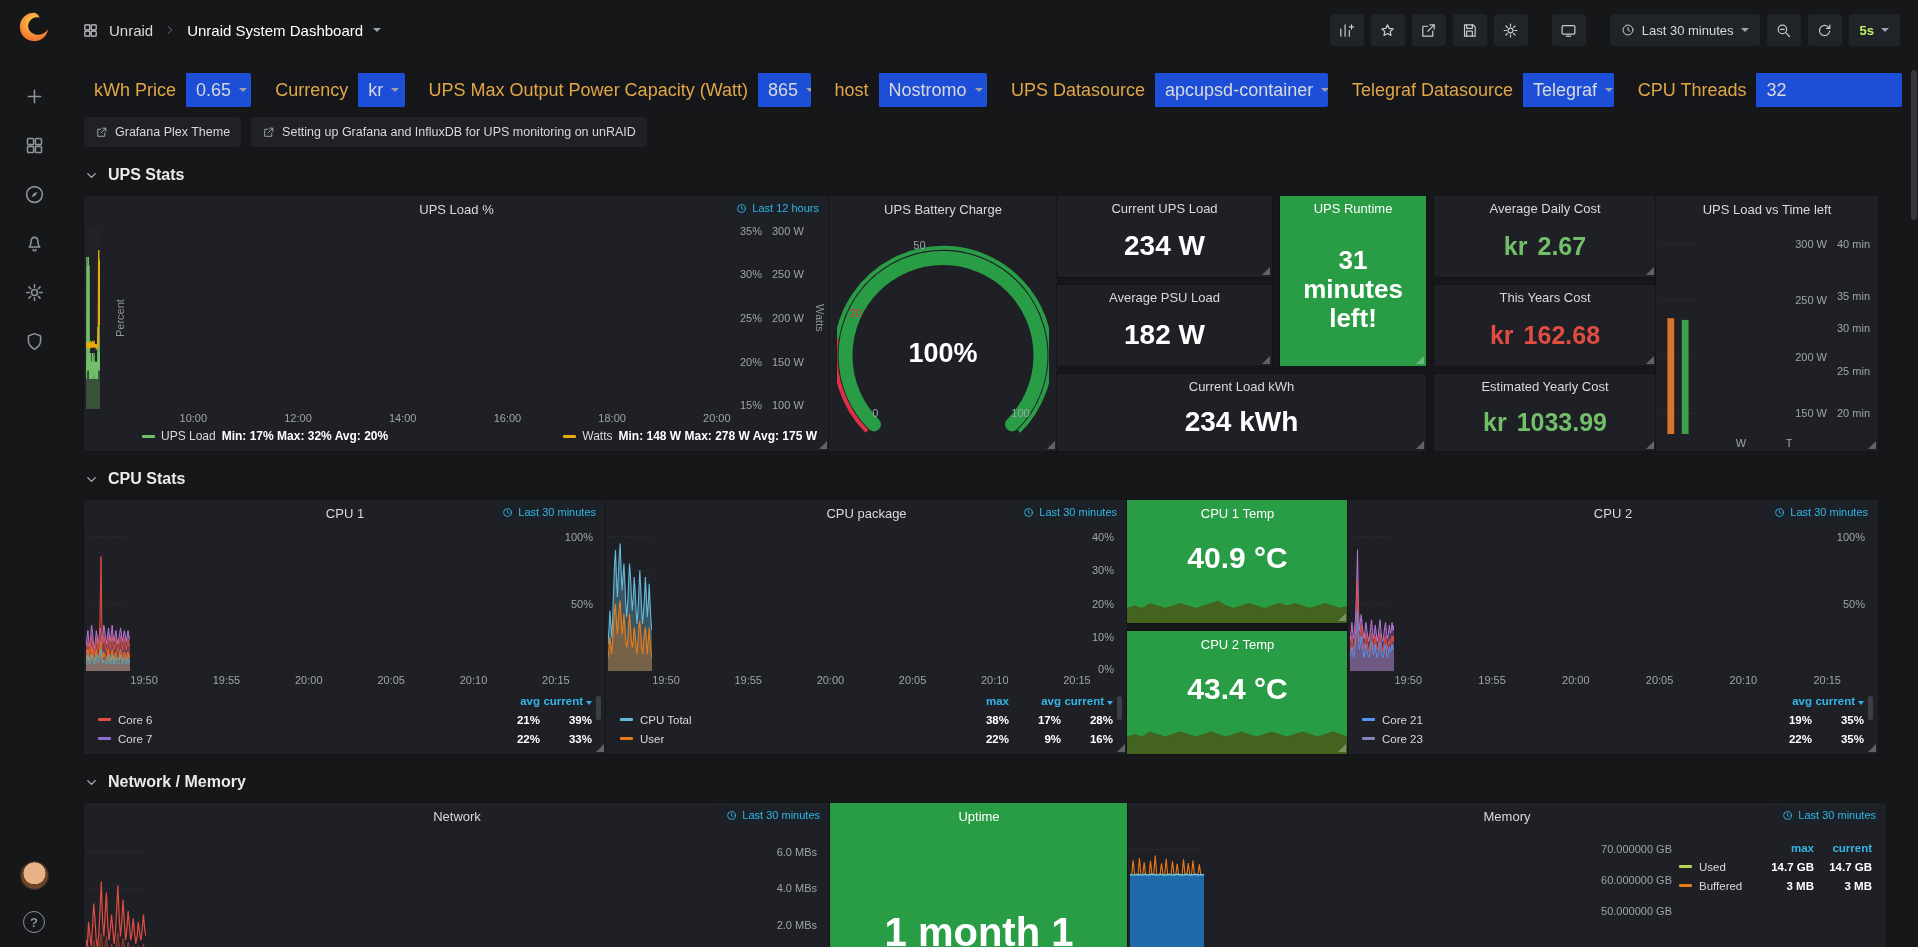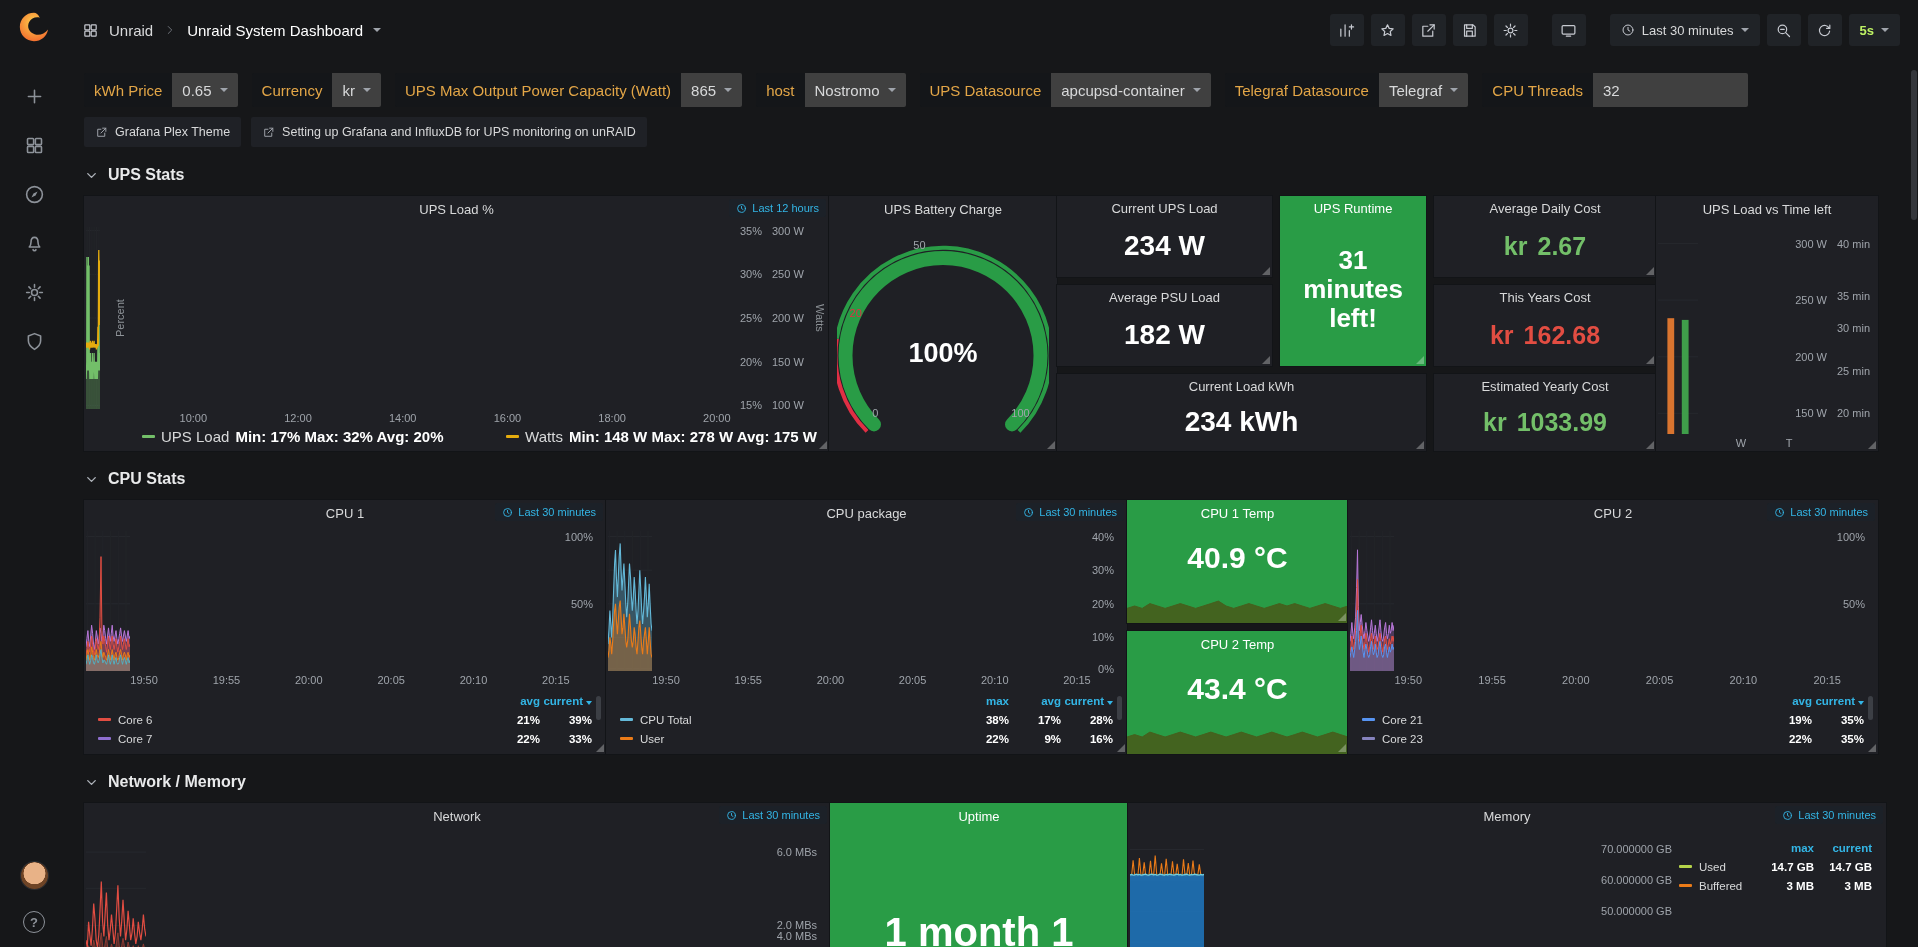--- a/index.html
+++ b/index.html
@@ -26,23 +26,23 @@
 .crumb.page{color:#fff;font-weight:500}
 .caret{width:0;height:0;border-left:4px solid transparent;border-right:4px solid transparent;border-top:4px solid #9fa4ab;display:inline-block}
 .nb-right{margin-left:auto;display:flex;align-items:center;gap:7px}
 .icon-btn{width:34px;height:32px;background:#202327;border-radius:3px;display:flex;align-items:center;justify-content:center;cursor:pointer}
 .pill{height:32px;background:#202327;border-radius:3px;display:flex;align-items:center;gap:7px;padding:0 11px;font-size:13px;cursor:pointer;color:#d8d9da}
 .pill .orange{color:#bef264;font-weight:600}
 .gap{width:10px}
 
 .dash{flex:1;overflow:hidden;padding:12px 16px 0}
 .vars{display:flex;gap:14px;align-items:center;height:36px}
-.var{display:flex;align-items:stretch;font-size:15px;border-radius:2px;overflow:hidden;height:34px}
+.var{display:flex;align-items:stretch;font-size:18px;border-radius:2px;overflow:hidden;height:34px}
 .var-label{display:flex;align-items:center;padding:0 10px;background:#141619;color:#e3a647;font-weight:500;white-space:nowrap}
-.var-value{display:flex;align-items:center;gap:8px;padding:0 10px;background:#404040;color:#d8d9da;cursor:pointer;white-space:nowrap}
+.var-value{display:flex;align-items:center;gap:8px;padding:0 10px;background:#1d4ed8;color:#d8d9da;cursor:pointer;white-space:nowrap}
 .var-value.input{min-width:155px;cursor:text}
 .links{display:flex;gap:10px;margin-top:9px;height:30px}
 .dash-link{display:flex;align-items:center;gap:7px;background:#1f2126;padding:0 11px;font-size:12.5px;color:#d8d9da;border-radius:2px;cursor:pointer;text-decoration:none}
 .li{width:13px;height:13px;stroke:#9fa4ab;stroke-width:1.8;fill:none;stroke-linecap:round;stroke-linejoin:round}
 .sec{display:flex;align-items:center;gap:9px;margin:15px 0 8px;cursor:pointer;height:26px}
 .chev{width:15px;height:15px;stroke:#aeb3ba;stroke-width:2.2;fill:none;stroke-linecap:round;stroke-linejoin:round}
 .sec-title{font-size:16px;font-weight:700;color:#e9eaeb}
 .row{display:flex;gap:0}
 .row-ups{height:255px}
 .row-cpu{height:254px}
@@ -69,21 +69,21 @@
 .axlab.r{transform:none}
 .tickcol{position:relative;font-size:11px;color:#9fa4ab}
 .tickcol .tick{position:absolute;right:5px;transform:translateY(-50%);white-space:nowrap}
 .tickcol.rside .tick{left:5px;right:auto}
 .plot{position:relative;overflow:hidden;grid-row:1}
 .plot svg{position:absolute;inset:0;width:100%;height:100%}
 .xtickrow{position:relative;font-size:11px;color:#9fa4ab;grid-row:2}
 .xtickrow .xtick{position:absolute;top:3px;transform:translateX(-50%)}
 
 .g-legend{flex:none;height:24px;display:flex;justify-content:space-between;
-  padding:0 12px 6px 58px;font-size:15px}
+  padding:0 12px 6px 58px;font-size:12px}
 .leg-item{display:flex;align-items:center;gap:6px;cursor:pointer}
 .dash-sw{width:13px;height:3px;border-radius:1px;flex:none}
 .leg-name{color:#d8d9da}
 .leg-stats{color:#fff;font-weight:700}
 
 .lt{flex:none;padding:2px 14px 6px 14px;font-size:11.5px;position:relative}
 .lt::after{content:'';position:absolute;right:5px;top:7px;width:5px;height:24px;background:#3c3f45;border-radius:3px}
 .lt-row{display:flex;height:19px;align-items:center}
 .lt-name{display:flex;gap:7px;align-items:center;flex:1;cursor:pointer;color:#d8d9da}
 .lt-val{width:52px;text-align:right;color:#fff;font-weight:700}
@@ -784,21 +784,21 @@
               <svg viewBox="0 0 24 24">
                   <circle cx="12" cy="12" r="8.5"></circle>
                   <path d="M12 7.5V12l3.2 2"></path>
                 </svg>
               <span>Last 30 minutes</span>
             </span>
           </div>
           <div class="g-left wide">
             <div class="tickcol">
                 <span class="tick" style="top: 9%;">6.0 MBs</span>
-                <span class="tick" style="top: 27%; margin-top: 48px;">4.0 MBs</span>
+                <span class="tick" style="top: 27%;">4.0 MBs</span>
                 <span class="tick" style="top: 45.5%;">2.0 MBs</span>
               </div>
             <div class="plot">
                 <svg viewBox="0 0 60 201" preserveAspectRatio="none">
                   <line x1="0" x2="60" y1="18.1" y2="18.1" stroke="#26282e" stroke-width="1"></line>
                   <line x1="0" x2="60" y1="54.3" y2="54.3" stroke="#26282e" stroke-width="1"></line>
                   <line x1="0" x2="60" y1="91.5" y2="91.5" stroke="#26282e" stroke-width="1"></line>
                   <line x1="0" x2="60" y1="128.6" y2="128.6" stroke="#26282e" stroke-width="1"></line>
                   <polygon points="0,201 0.0,119.0 1.3,122.7 2.6,111.7 3.8,117.2 5.1,120.9 6.4,115.4 7.7,106.2 8.9,111.7 10.2,119.0 11.5,122.7 12.8,117.2 14.0,108.0 15.3,98.8 16.6,111.7 17.9,119.0 19.1,109.9 20.4,102.5 21.7,113.5 23.0,119.0 24.3,115.4 25.5,109.9 26.8,115.4 28.1,120.9 29.4,117.2 30.6,108.0 31.9,98.8 33.2,111.7 34.5,119.0 35.7,111.7 37.0,104.4 38.3,111.7 39.6,119.0 40.9,115.4 42.1,108.0 43.4,113.5 44.7,119.0 46.0,117.2 47.2,111.7 48.5,117.2 49.8,120.9 51.1,117.2 52.3,111.7 53.6,117.2 54.9,119.0 56.2,115.4 57.4,109.9 58.7,115.4 60.0,119.0 60,201" fill="#8c3a32" fill-opacity="0.5"></polygon>
                   <polyline points="0.0,119.0 1.3,122.7 2.6,111.7 3.8,117.2 5.1,120.9 6.4,115.4 7.7,106.2 8.9,111.7 10.2,119.0 11.5,122.7 12.8,117.2 14.0,108.0 15.3,98.8 16.6,111.7 17.9,119.0 19.1,109.9 20.4,102.5 21.7,113.5 23.0,119.0 24.3,115.4 25.5,109.9 26.8,115.4 28.1,120.9 29.4,117.2 30.6,108.0 31.9,98.8 33.2,111.7 34.5,119.0 35.7,111.7 37.0,104.4 38.3,111.7 39.6,119.0 40.9,115.4 42.1,108.0 43.4,113.5 44.7,119.0 46.0,117.2 47.2,111.7 48.5,117.2 49.8,120.9 51.1,117.2 52.3,111.7 53.6,117.2 54.9,119.0 56.2,115.4 57.4,109.9 58.7,115.4 60.0,119.0" fill="none" stroke="#8c3a32" stroke-width="1"></polyline>

